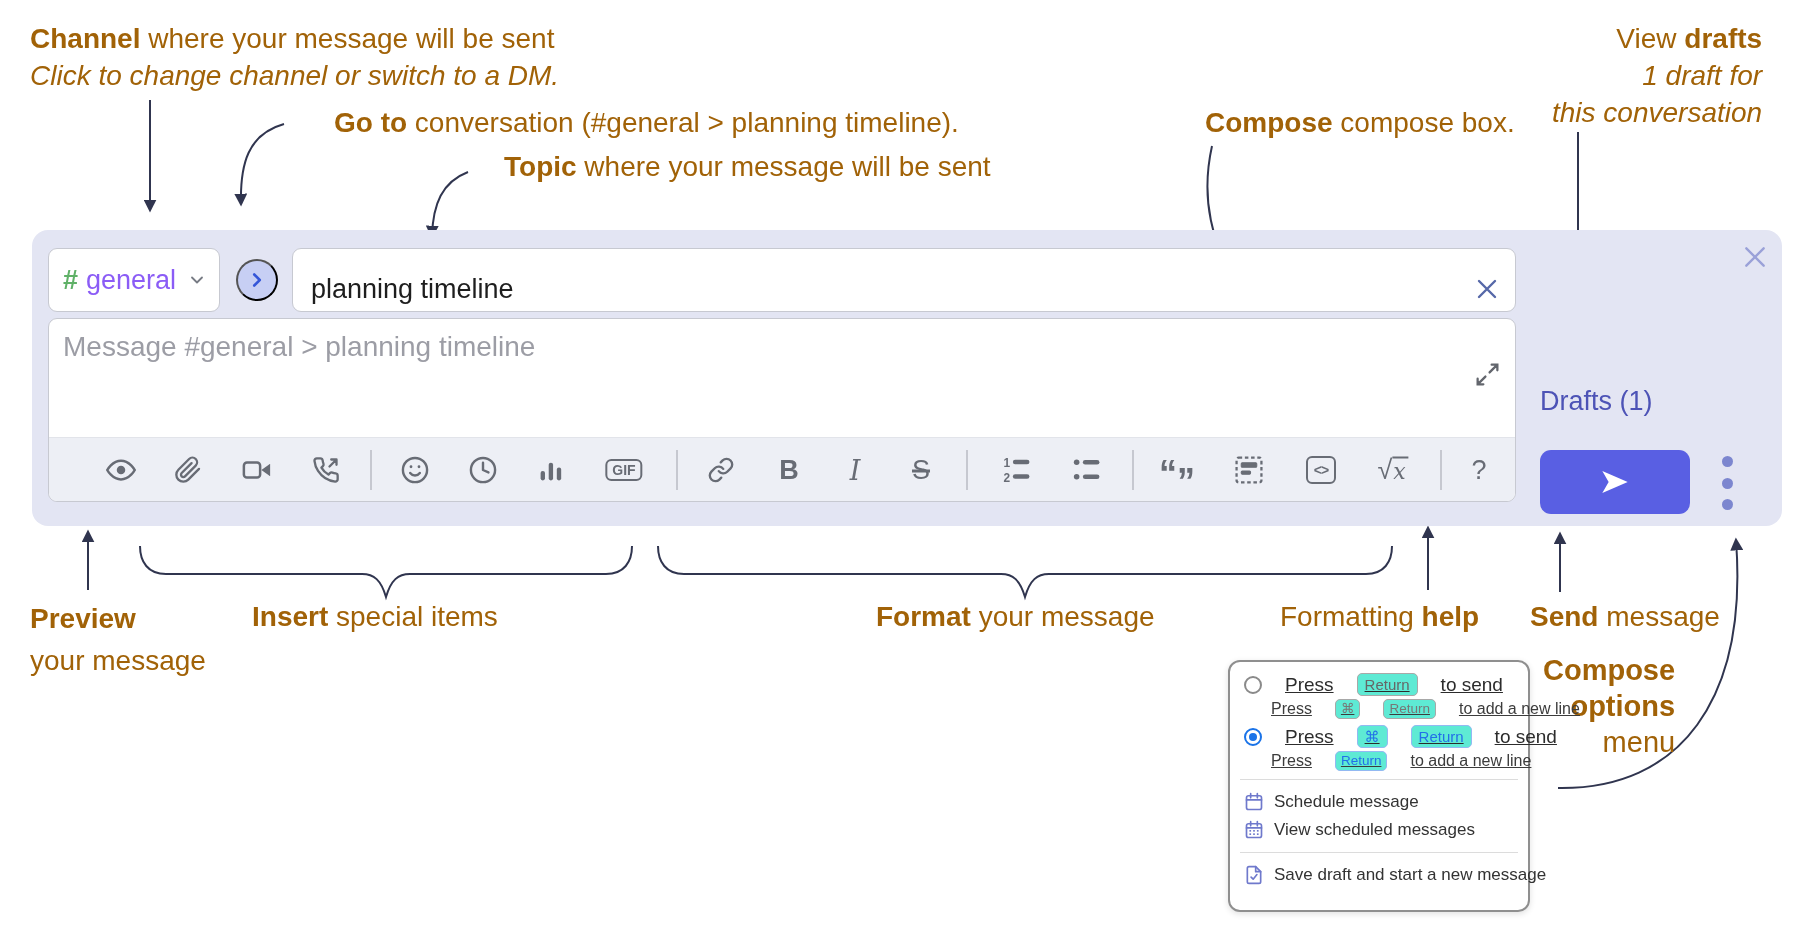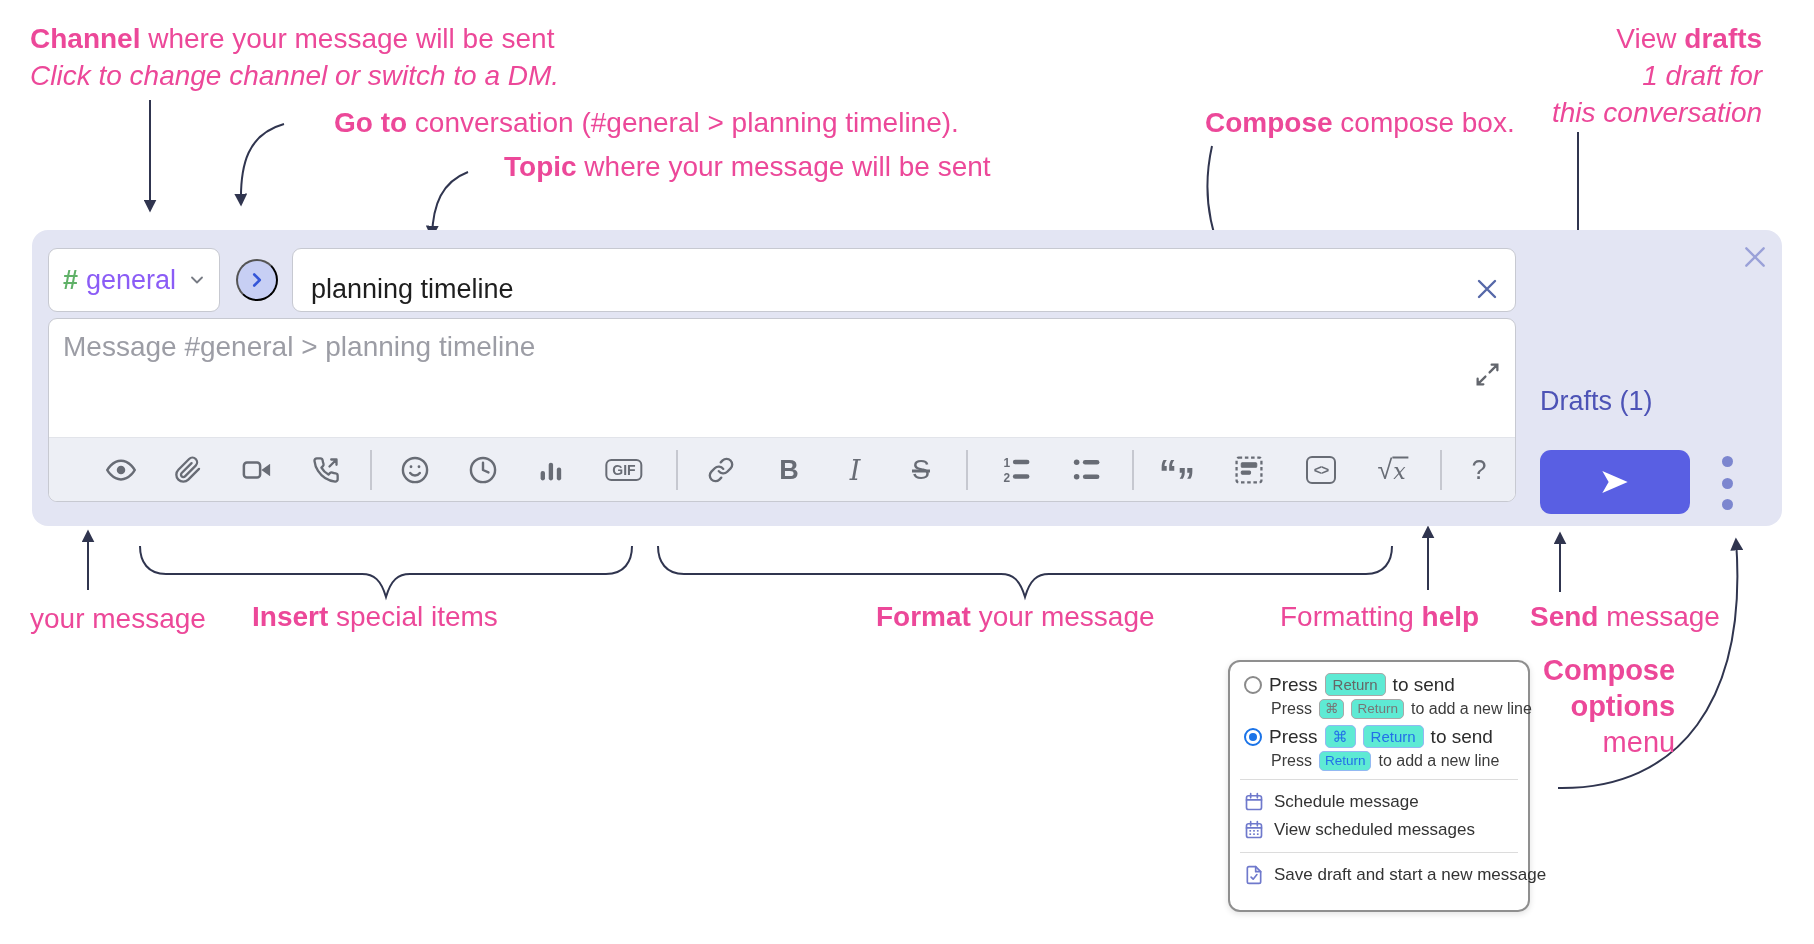--- a/index.html
+++ b/index.html
@@ -1,21 +1,21 @@
 <!DOCTYPE html>
 <html><head>
 <meta charset="utf-8">
 <style>
   * { margin:0; padding:0; box-sizing:border-box; }
   html,body { background:#fff; }
   body { font-family:"Liberation Sans", sans-serif; }
   .canvas { position:relative; width:1814px; height:944px; background:#fff; overflow:hidden; }
 
   
-  .ann { position:absolute; color:#ec4899; font-size:28px; line-height:37px; white-space:nowrap; }
+  .ann { position:absolute; color:#a16207; font-size:28px; line-height:37px; white-space:nowrap; }
   .ann b { font-weight:700; }
   .ann .it { font-style:italic; }
   .ann-lg { font-size:29px; line-height:36px;text-align:right; }
 
   
   svg.overlay { position:absolute; left:0; top:0; pointer-events:none; }
   .ln { stroke:#30354f; stroke-width:2; fill:none; }
 
   
   .compose { position:absolute; left:32px; top:230px; width:1750px; height:296px;
@@ -57,21 +57,21 @@
   .send-btn { position:absolute; left:1508px; top:220px; width:150px; height:64px; border-radius:11px;
               background:#595fe3; border:none; display:flex; align-items:center; justify-content:center; cursor:pointer; }
   .dots-btn { position:absolute; left:1683px; top:226px; width:24px; height:54px; display:flex; flex-direction:column; align-items:center; justify-content:space-between; cursor:pointer; background:none; border:none; }
   .dot { width:11px; height:11px; border-radius:50%; background:#7c86cf; }
   .close-x { position:absolute; right:14px; top:14px; }
 
   
   .menu { position:absolute; left:1228px; top:660px; width:302px; height:252px; background:#fff;
           border:2px solid #8f8f8f; border-radius:12px; box-shadow:0 2px 6px rgba(0,0,0,.12);
           padding:11px 14px; display:flex; flex-direction:column; font-size:19px; color:#2c2c2c; }
-  .m-row { display:flex; align-items:center; gap:7px; white-space:nowrap; }
+  .m-row { display:flex; align-items:center; gap:23px; white-space:nowrap;text-decoration:underline; }
   .m-sub { margin-left:27px; font-size:16px; color:#3c3c3c; margin-top:3px; }
   .radio { width:18px; height:18px; border-radius:50%; border:2px solid #8a8a8a; background:#fff; flex:none; cursor:pointer; }
   .radio.on { border-color:#1a73e8; position:relative; }
   .radio.on::after { content:""; position:absolute; left:3px; top:3px; width:8px; height:8px; border-radius:50%; background:#1a73e8; }
   .chip { display:inline-block; border:1.5px solid #a8a8a8; border-radius:5px; color:#666; background:#5eead4;
           font-size:15px; padding:0 7px; line-height:21px; }
   .chip.sm { font-size:13.5px; padding:0 5px; line-height:18px; border-width:1px; color:#777; }
   .chip.blue { border-color:#93b9f2; color:#2370e8; }
   .m-div { height:1px; background:#dcdcdc; margin:8px -4px; }
   .m-item { display:flex; align-items:center; gap:10px; font-size:17px; color:#333; padding:4px 0; cursor:pointer; white-space:nowrap; }
@@ -119,20 +119,21 @@
     <div><span>View </span><b>drafts</b></div>
     <div class="it">1 draft for</div>
     <div class="it">this conversation</div>
   </div>
 
   <div class="ann" style="left:1205px; top:104px;">
     <b>Compose</b><span> compose box.</span>
   </div>
 
   <div class="ann" style="left:30px; top:598px; line-height:42px;">
+    <div><b>Preview</b></div>
     <div>your message</div>
   </div>
 
   <div class="ann" style="left:252px; top:598px;">
     <b>Insert</b><span> special items</span>
   </div>
 
   <div class="ann" style="left:876px; top:598px;">
     <b>Format</b><span> your message</span>
   </div>

